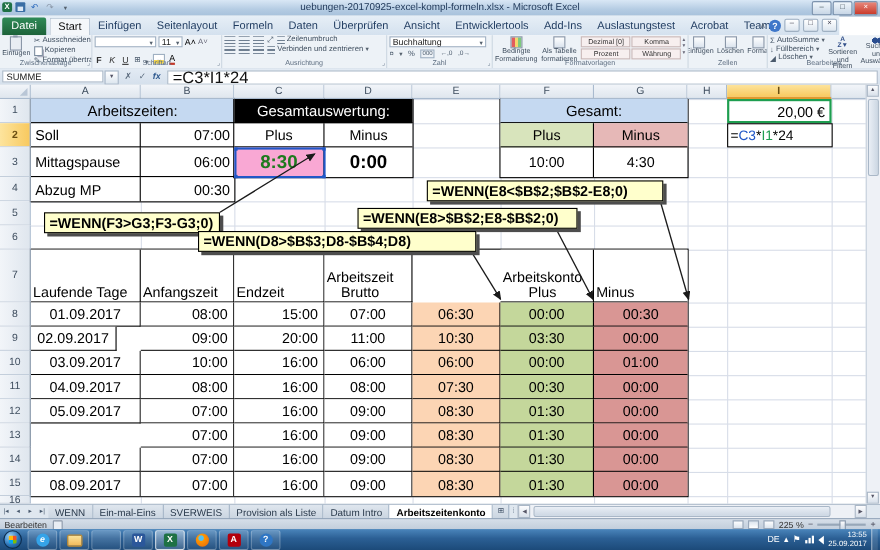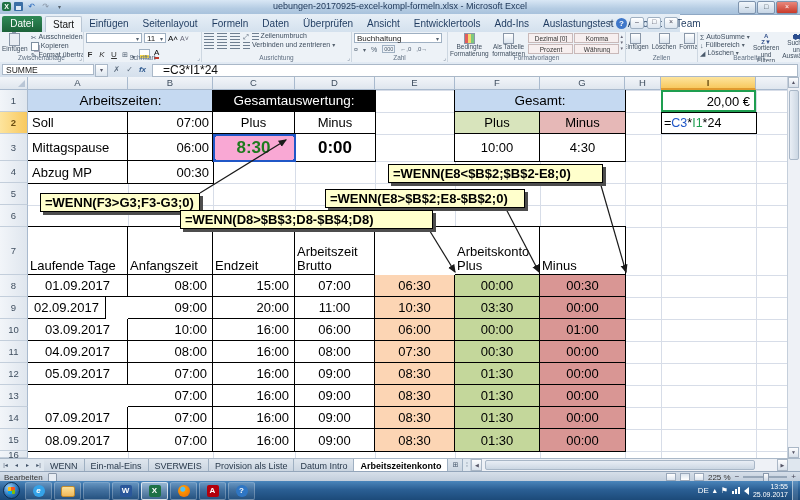--- a/index.html
+++ b/index.html
@@ -12,21 +12,21 @@
   .qbtn{width:11px;height:11px;font-size:8px;line-height:11px;text-align:center;color:#2d6bbd;}
   .xl-logo{width:9px;height:9px;background:#1e7145;border-radius:2px;color:#fff;font-size:7px;line-height:9px;font-weight:bold;text-align:center;}
   .save-ic{width:9px;height:9px;background:#3a6ea5;border-radius:1px;position:relative;}
   .save-ic::after{content:"";position:absolute;left:2px;top:4px;width:5px;height:4px;background:#dce8f5;}
   #wtitle{position:absolute;left:0;right:0;top:1px;text-align:center;font-size:9px;color:#20395a;}
   #winbtns{position:absolute;right:2px;top:1px;display:flex;gap:1px;}
   .wbtn{width:16px;height:11px;border:1px solid #7d93ad;border-radius:2px;
     background:linear-gradient(#f2f7fb,#c7d6e6);font-size:7px;line-height:9px;text-align:center;color:#37474f;}
   .wbtn.close{background:linear-gradient(#e8887c,#c93a2a);color:#fff;width:20px;}
   
-  #tabsrow{position:absolute;top:14px;left:0;width:680px;height:18px;
+  #tabsrow{position:absolute;top:14px;left:0;width:763px;height:18px;
     background:linear-gradient(#e7eff7,#d4e1ee);}
   #fileTab{position:absolute;left:2px;top:2px;width:40px;height:16px;background:linear-gradient(#2f8a57,#1c6239);
     border-radius:2px 2px 0 0;color:#fff;font-size:10px;text-align:center;line-height:16px;}
   #rtabs{position:absolute;left:45px;top:2px;display:flex;height:16px;}
   .rtab{padding:0 7px;font-size:10px;line-height:16px;color:#1e3a5f;white-space:nowrap;}
   .rtab.active{background:#f4f7fa;border:1px solid #b9c6d4;border-bottom:none;border-radius:2px 2px 0 0;color:#111;}
   #tabsRight{position:absolute;right:2px;top:3px;display:flex;gap:3px;align-items:center;}
   .helpbtn{width:11px;height:11px;border-radius:50%;background:#3f77c9;color:#fff;font-size:8px;line-height:11px;text-align:center;font-weight:bold;}
   .minibtn{width:12px;height:10px;border:1px solid #9fb0c2;border-radius:2px;background:linear-gradient(#fff,#dde6ef);
     font-size:7px;line-height:8px;text-align:center;color:#445;}
@@ -59,21 +59,21 @@
   
   #fbar{position:absolute;top:62px;left:0;width:800px;height:15px;background:linear-gradient(#e3ebf4,#d5e0ec);
     border-bottom:1px solid #a9b8c9;}
   #namebox{position:absolute;left:2px;top:2px;width:92px;height:11px;background:#fff;border:1px solid #aab8c8;
     font-size:8.5px;line-height:11px;padding-left:3px;box-sizing:border-box;color:#222;}
   #nbchev{position:absolute;left:95px;top:2px;width:11px;height:11px;border:1px solid #aab8c8;background:linear-gradient(#fff,#dde6ef);
     text-align:center;font-size:6px;line-height:10px;color:#556;}
   .fbtn{position:absolute;top:2px;width:13px;height:11px;text-align:center;font-size:8px;line-height:11px;color:#5a6a7c;}
   #fx{font-style:italic;color:#2f5a8f;font-weight:bold;}
   #finput{position:absolute;left:152px;right:2px;top:2px;height:11px;background:#fff;border:1px solid #aab8c8;
-    font-size:12px;line-height:11px;padding-left:10px;color:#111;}
+    font-size:15px;line-height:11px;padding-left:4px;color:#111;}
   
   #grid{position:absolute;top:77px;left:0;width:800px;height:381px;background:#fff;overflow:hidden;}
   .vline{position:absolute;top:13px;bottom:0;width:1px;background:#d7dde8;z-index:0;}
   .hline{position:absolute;left:28px;right:12px;height:1px;background:#d7dde8;z-index:0;}
   .colhead{position:absolute;top:0;height:13px;box-sizing:border-box;background:linear-gradient(#f2f5f9,#dfe6ee);
     border-right:1px solid #a9bace;border-bottom:1px solid #a9bace;font-size:9.5px;color:#3f4e5f;
     text-align:center;line-height:12px;z-index:5;}
   .colhead.hl{background:linear-gradient(#fde49d,#f8c95f);border-bottom:2px solid #e09a2f;color:#6b4e12;font-weight:bold;}
   #corner{position:absolute;left:0;top:0;width:28px;height:13px;box-sizing:border-box;background:linear-gradient(#f2f5f9,#dfe6ee);
     border-right:1px solid #a9bace;border-bottom:1px solid #a9bace;z-index:6;}
@@ -92,21 +92,21 @@
   #refC3{position:absolute;left:213px;top:57px;width:83px;height:28px;border:2px solid #2057C7;box-sizing:border-box;z-index:3;}
   .hdot{position:absolute;width:3px;height:3px;z-index:4;}
   #i1cell{position:absolute;left:661px;top:13px;width:95px;height:22px;box-sizing:border-box;border:2px solid #1E9E50;
     background:#fff;font-size:13px;display:flex;align-items:center;justify-content:flex-end;padding-right:4px;z-index:2;}
   #i2cell{position:absolute;left:661px;top:35px;width:96px;height:22px;box-sizing:border-box;border:1px solid #000;
     background:#fff;font-size:12.5px;display:flex;align-items:center;padding-left:2px;z-index:2;white-space:pre;}
   #i2cell .rblue{color:#2057C7;} #i2cell .rgreen{color:#1E9E50;}
   #table{position:absolute;left:28px;top:150px;width:597px;height:224px;box-shadow:0 0 0 1px #000;z-index:2;background:#fff;}
   .tcell{position:absolute;box-sizing:border-box;font-size:13px;color:#000;display:flex;align-items:center;
     overflow:hidden;white-space:pre-line;background:#fff;}
-  .tcell.th{align-items:flex-end;padding:0 0 1px 2px;line-height:14px;}
+  .tcell.th{align-items:flex-end;padding:0 0 1px 2px;line-height:14px;text-align:center;}
   .a-c{justify-content:center;} .a-r{justify-content:flex-end;padding-right:5px;}
   .callout{position:absolute;background:#FFFFCC;border:1.5px solid #000;box-shadow:3px 3px 0 #4d4d4d;
     font-size:13px;font-weight:bold;color:#000;line-height:15px;padding:1px 4px;white-space:nowrap;
     box-sizing:border-box;overflow:hidden;z-index:6;}
   #arrows{position:absolute;left:0;top:0;z-index:5;pointer-events:none;}
   #vscroll{position:absolute;right:0;top:0;bottom:0;width:12px;background:#eef1f6;border-left:1px solid #c5cfdb;z-index:7;}
   .sarr{position:absolute;left:0;width:11px;height:11px;background:linear-gradient(#fdfdfe,#d8e0ea);border:1px solid #aab7c6;
     box-sizing:border-box;font-size:5px;text-align:center;line-height:9px;color:#556;}
   #vthumb{position:absolute;left:1px;top:13px;width:10px;height:70px;background:linear-gradient(90deg,#e9eef5,#ccd7e3);
     border:1px solid #a9b7c7;border-radius:2px;box-sizing:border-box;}

